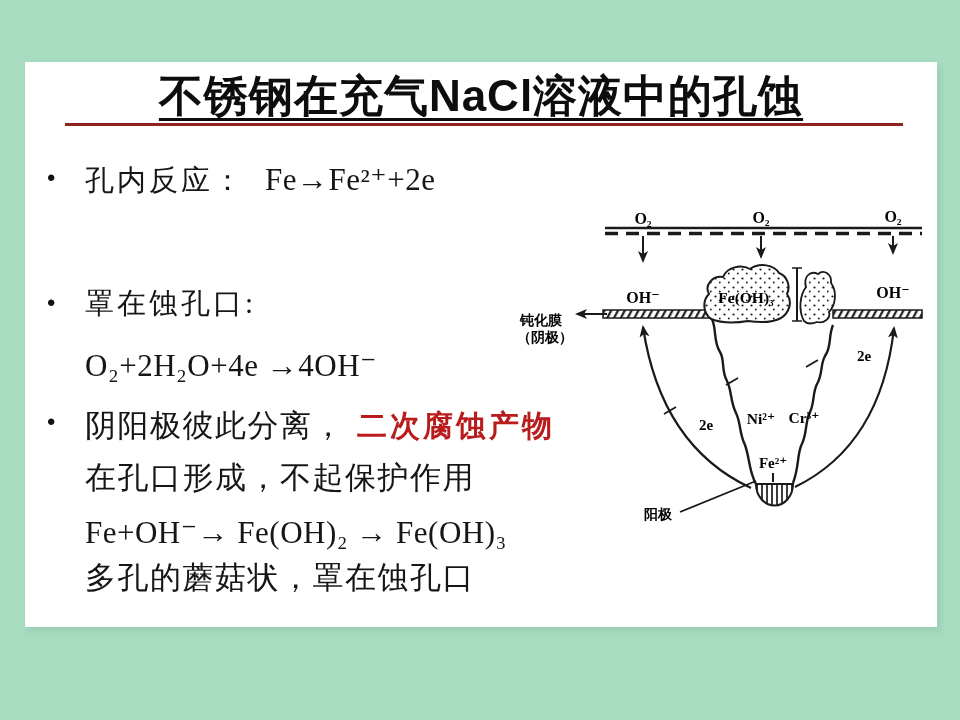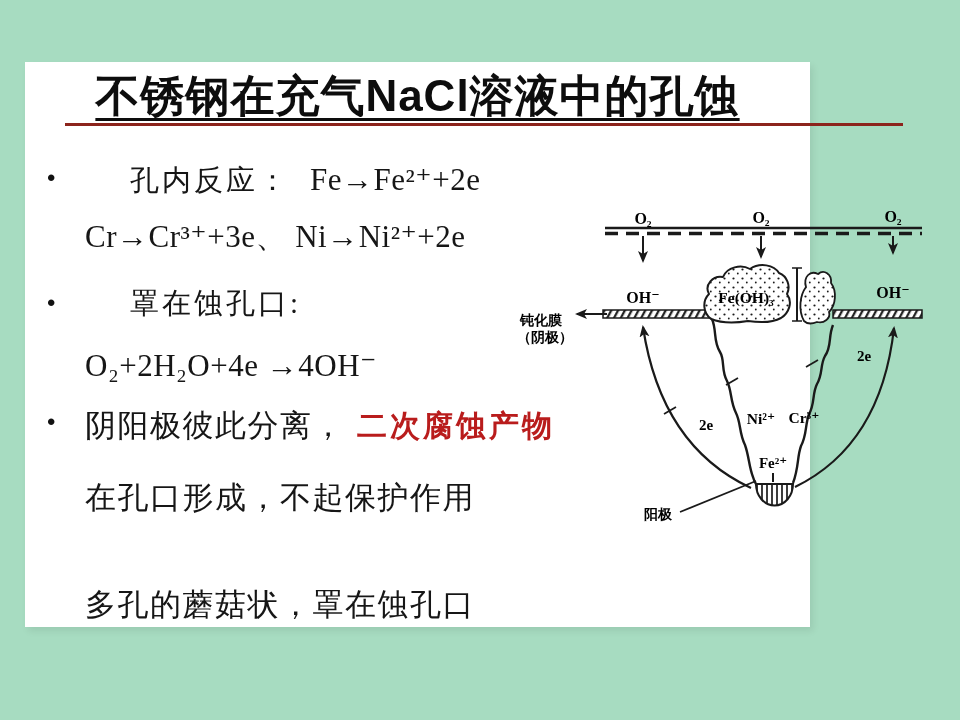--- a/index.html
+++ b/index.html
@@ -3,21 +3,21 @@
 <meta charset="utf-8">
 <style>
   html,body{margin:0;padding:0;}
   body{
     width:960px;height:720px;position:relative;overflow:hidden;
     background:#a7dcc1;
     font-family:"Liberation Serif","DejaVu Serif",serif;
     color:#161616;
   }
   .slide{
-    position:absolute;left:25px;top:62px;width:785px;height:565px;
+    position:absolute;left:25px;top:62px;width:912px;height:565px;
     background:#ffffff;box-shadow:3px 4px 7px rgba(0,0,0,0.08);
   }
   .title{
     position:absolute;top:10px;left:0;width:100%;text-align:center;
     font-family:"Liberation Sans","DejaVu Sans",sans-serif;
     font-size:44px;font-weight:bold;letter-spacing:1px;line-height:1.1;
     color:#0d0d0d;
     text-decoration:underline;
     text-decoration-thickness:3px;
     text-underline-offset:7px;
@@ -25,78 +25,78 @@
   }
   .title-rule{
     position:absolute;top:61px;left:40px;width:838px;height:3px;
     background:#8c241c;
   }
   .row{position:absolute;left:60px;white-space:nowrap;}
   .row .bullet{
     position:absolute;left:-38px;top:4px;font-size:24px;line-height:1;
     font-family:"Liberation Sans","DejaVu Sans",sans-serif;color:#111;
   }
-  .cn{font-size:29px;letter-spacing:3px;line-height:1.15;margin-left:45px;}
+  .cn{font-size:29px;letter-spacing:3px;line-height:1.15;}
   .cn2{font-size:31px;letter-spacing:1.5px;line-height:1.15;}
   .formula{font-size:31px;letter-spacing:0.5px;line-height:1.15;text-align:right;}
   .ml{margin-left:16px;}
   .hl{
     font-family:"Liberation Sans","DejaVu Sans",sans-serif;
     font-size:30px;font-weight:bold;letter-spacing:3px;color:#b91c1c;
     margin-left:8px;
   }
   .r1{top:100px;}
   .r2{top:157px;}
   .r3{top:225px;}
   .r4{top:286px;}
   .r5{top:344px;}
-  .r6{top:398px;margin-top:20px;}
+  .r6{top:398px;}
   .r7{top:453px;}
-  .r8{top:525px;text-align:center;}
+  .r8{top:498px;text-align:center;}
   .diagram{position:absolute;left:490px;top:133px;width:425px;height:350px;}
   .dg-cn{font-family:"Liberation Sans","DejaVu Sans",sans-serif;font-weight:bold;}
   .dg-f{font-family:"Liberation Serif","DejaVu Serif",serif;font-weight:bold;}
 </style>
 </head>
 <body>
 
 <div class="slide">
 
   <h1 class="title">不锈钢在充气NaCl溶液中的孔蚀</h1>
   <div class="title-rule"></div>
 
   <div class="row r1">
     <span class="bullet">•</span>
     <span class="cn">孔内反应：</span>
     <span class="formula ml">Fe→Fe²⁺+2e</span>
   </div>
 
-  <div class="row r2">
-    <span class="formula">Cr→Cr³⁺+3e、 Ni→Ni²⁺+2e</span>
-  </div>
 
   <div class="row r3">
     <span class="bullet">•</span>
     <span class="cn">罩在蚀孔口:</span>
   </div>
 
   <div class="row r4">
     <span class="formula">O₂+2H₂O+4e →4OH⁻</span>
   </div>
 
   <div class="row r5">
     <span class="bullet">•</span>
     <span class="cn2">阴阳极彼此分离，</span>
     <span class="hl">二次腐蚀产物</span>
   </div>
 
   <div class="row r6">
     <span class="cn2">在孔口形成，不起保护作用</span>
   </div>
 
+  <div class="row r7">
+    <span class="formula">Fe+OH⁻→ Fe(OH)₂ → Fe(OH)₃</span>
+  </div>
 
   <div class="row r8">
     <span class="cn2">多孔的蘑菇状，罩在蚀孔口</span>
   </div>
 
   <svg class="diagram" viewBox="0 0 425 350" xmlns="http://www.w3.org/2000/svg">
     <defs>
       <marker id="arr" markerUnits="userSpaceOnUse" markerWidth="13" markerHeight="11" refX="10" refY="5" orient="auto">
         <path d="M0,0 L12,5 L0,10 L3,5 Z" fill="#1a1a1a"></path>
       </marker>

